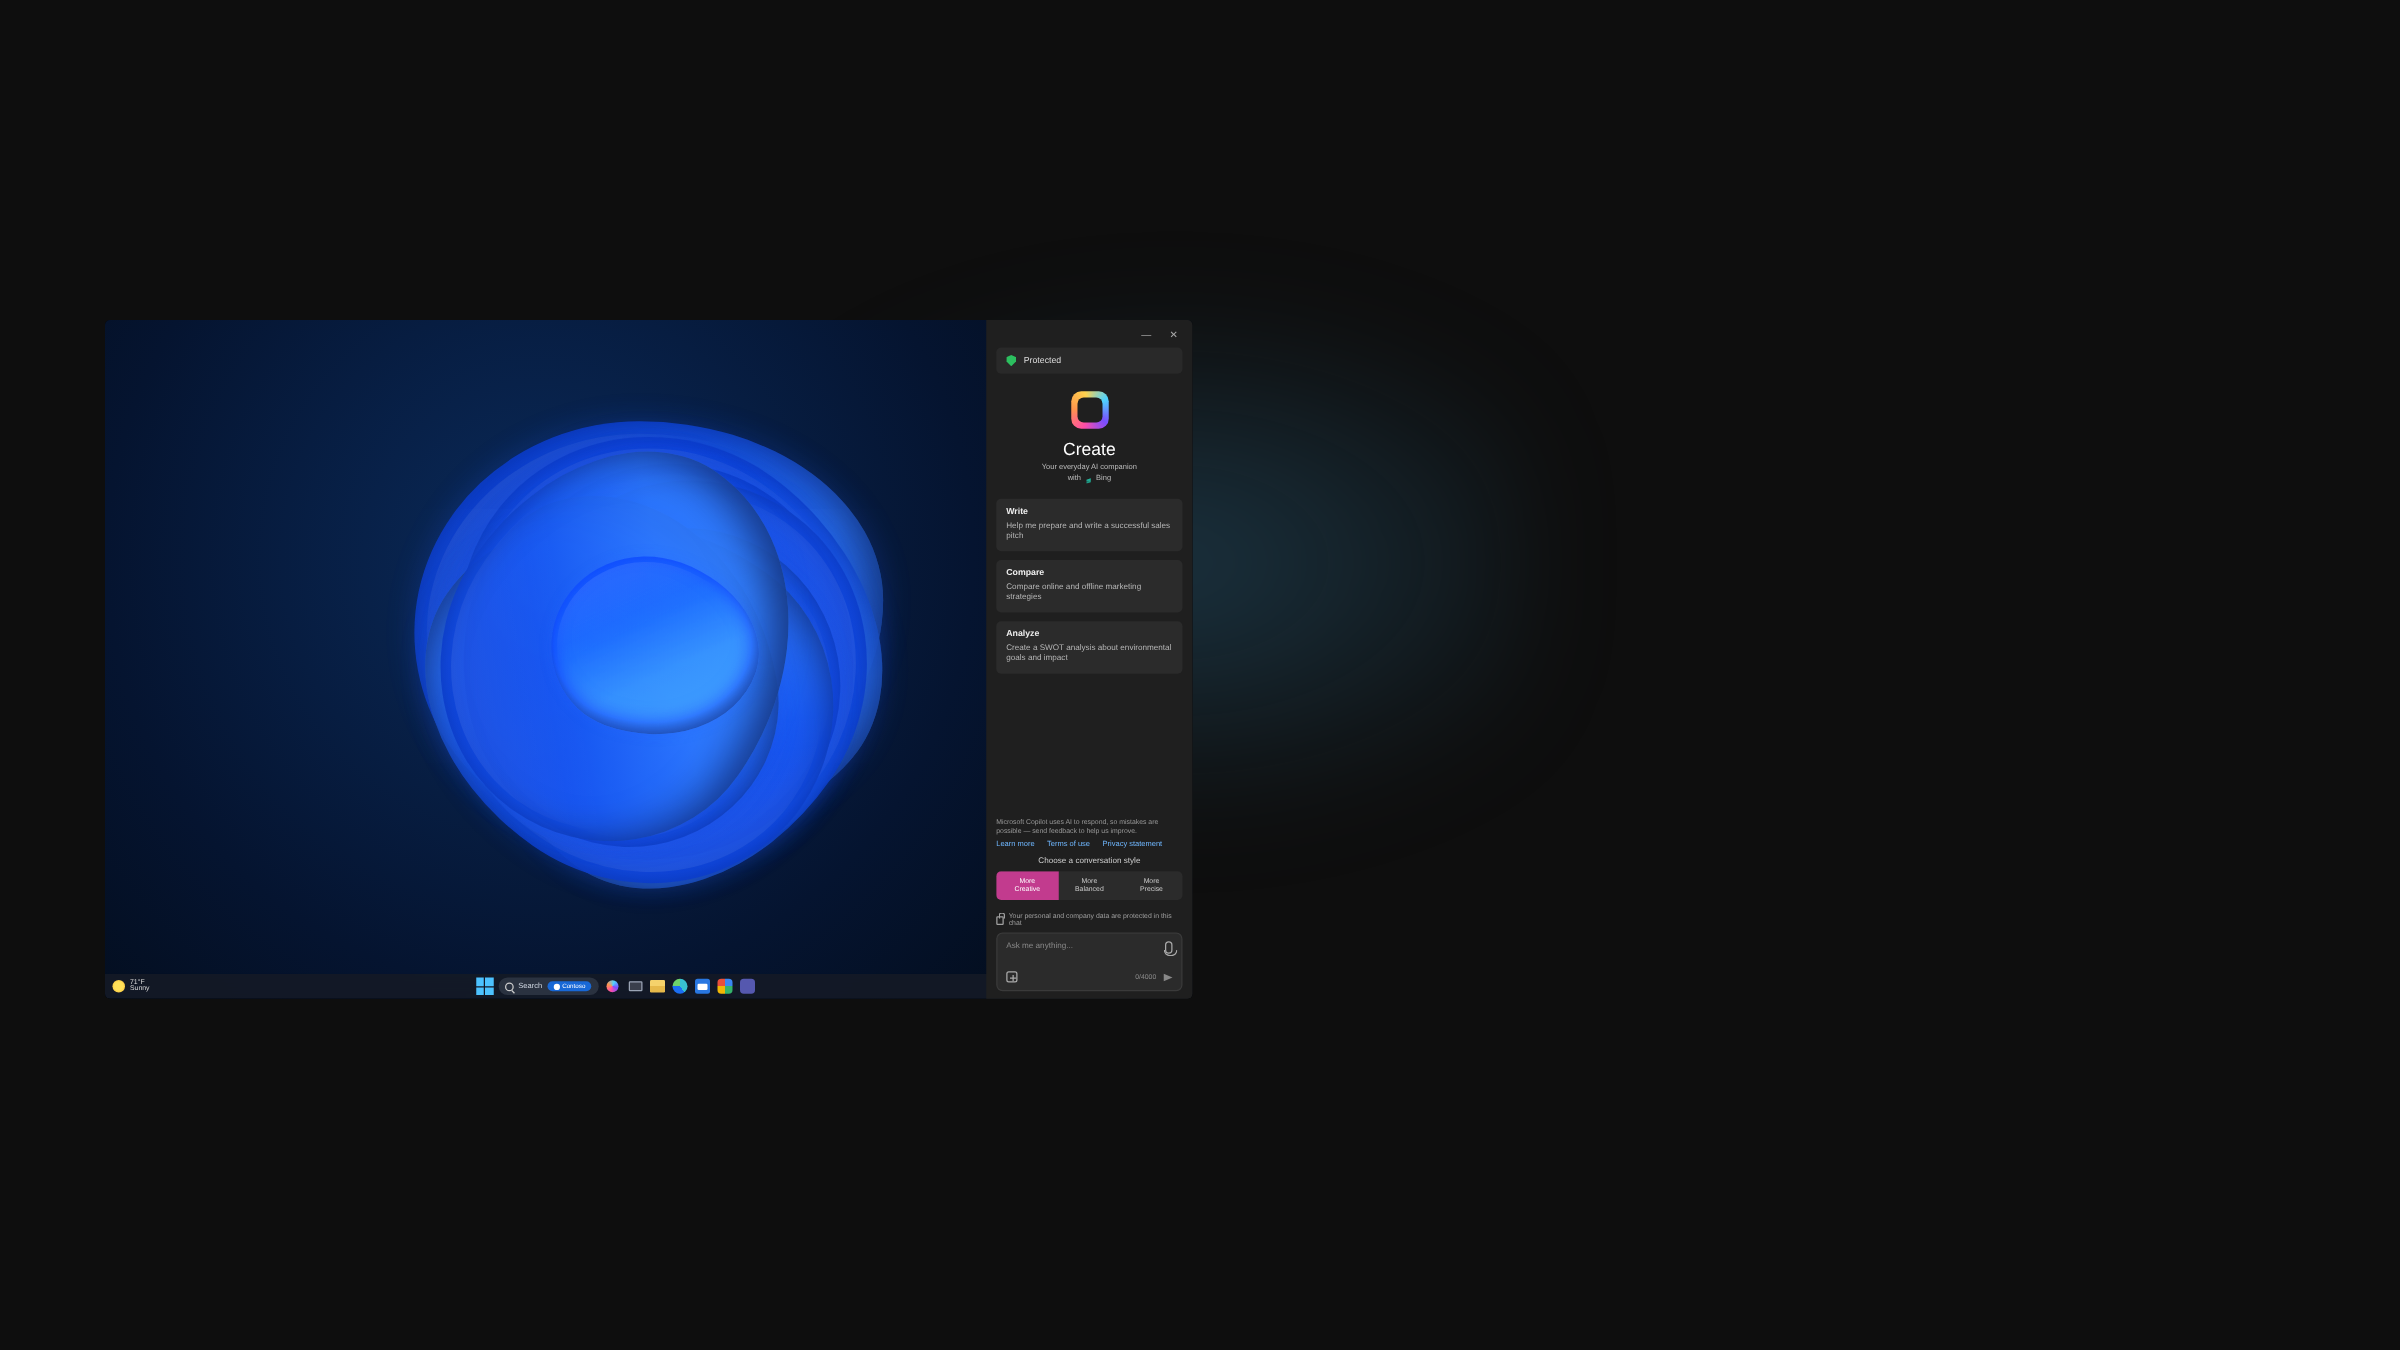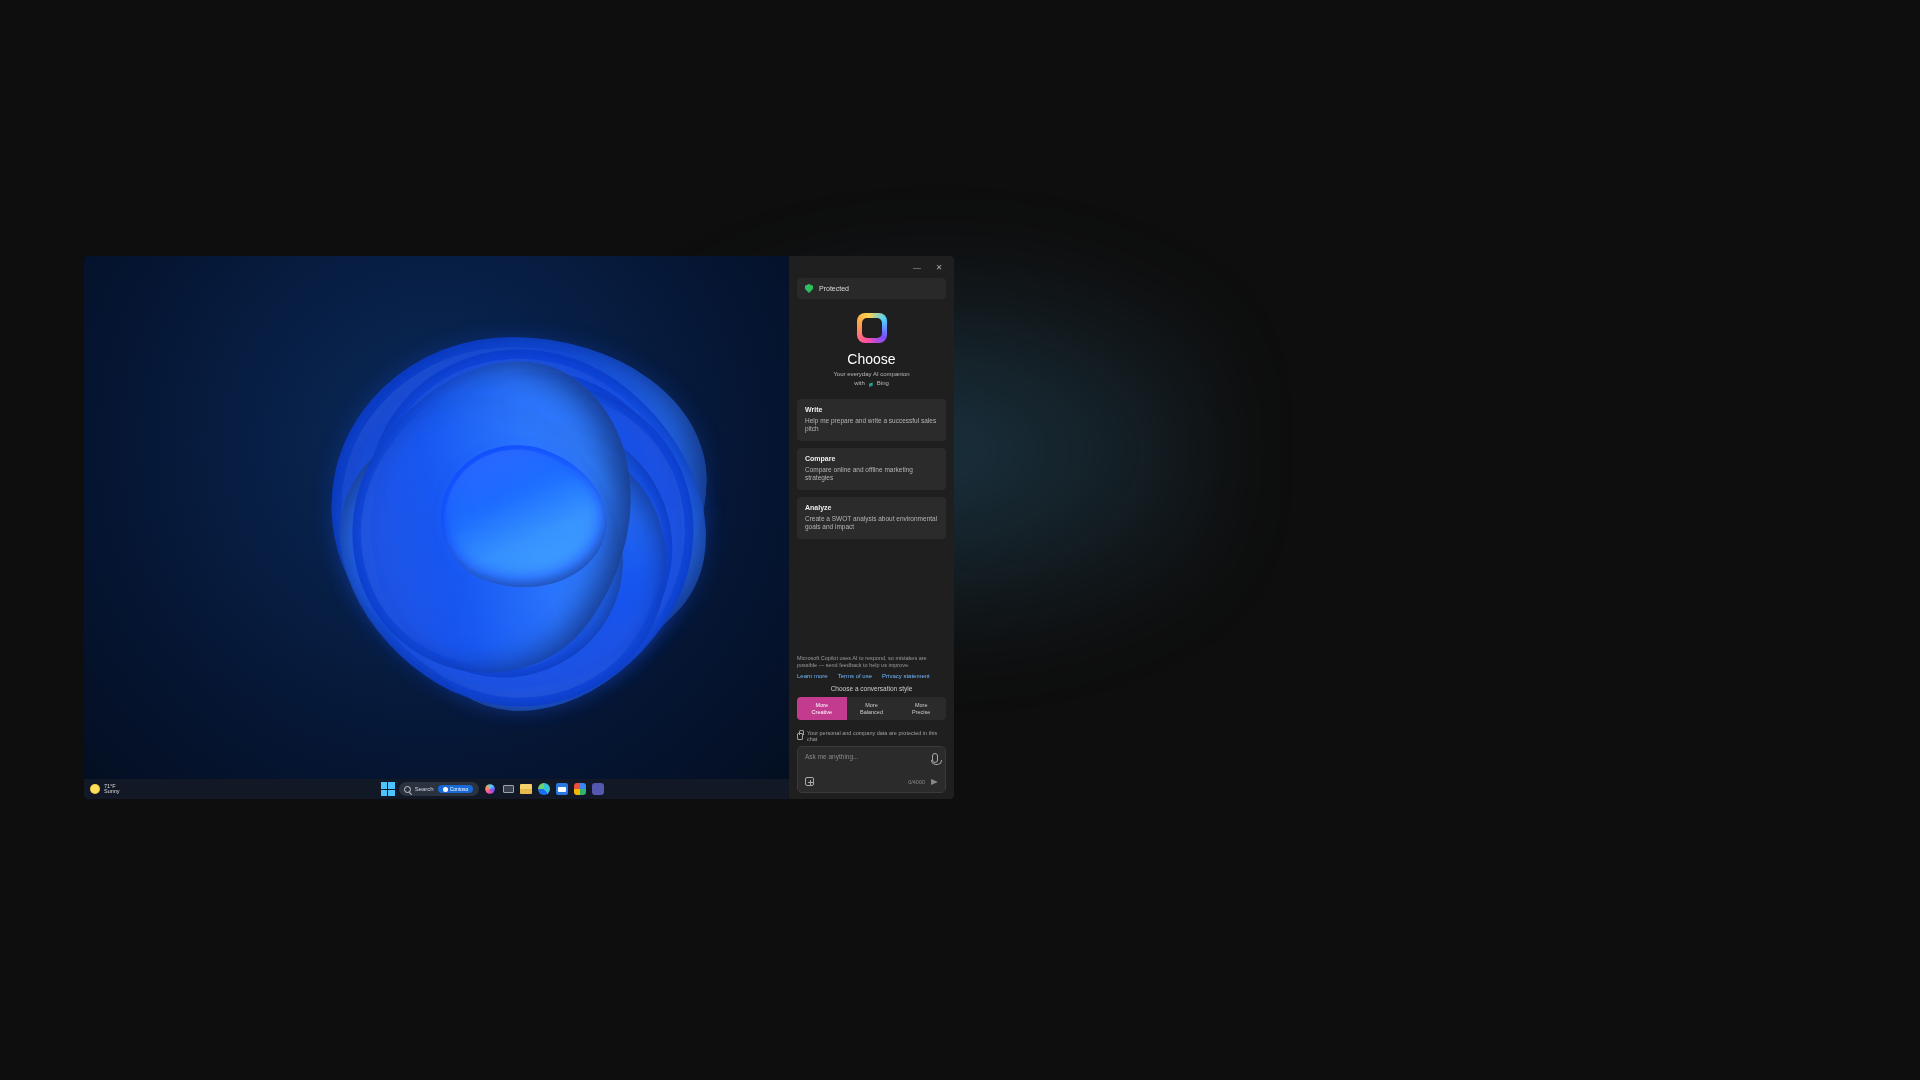--- a/index.html
+++ b/index.html
@@ -243,21 +243,21 @@
     <div class="window-btn">✕</div>
   </div>
 
   <div class="protected-bar">
     <div class="shield"></div>
     <span>Protected</span>
   </div>
 
   <div class="hero">
     <div class="copilot-logo"></div>
-    <div class="app-title">Choose</div>
+    <div class="app-title">Create</div>
     <div class="app-sub">Your everyday AI companion</div>
     <div class="with-line">
       <span>with</span>
       <span class="bing-b"></span>
       <span>Bing</span>
     </div>
   </div>
 
   <div class="cards">
     <div class="card">

